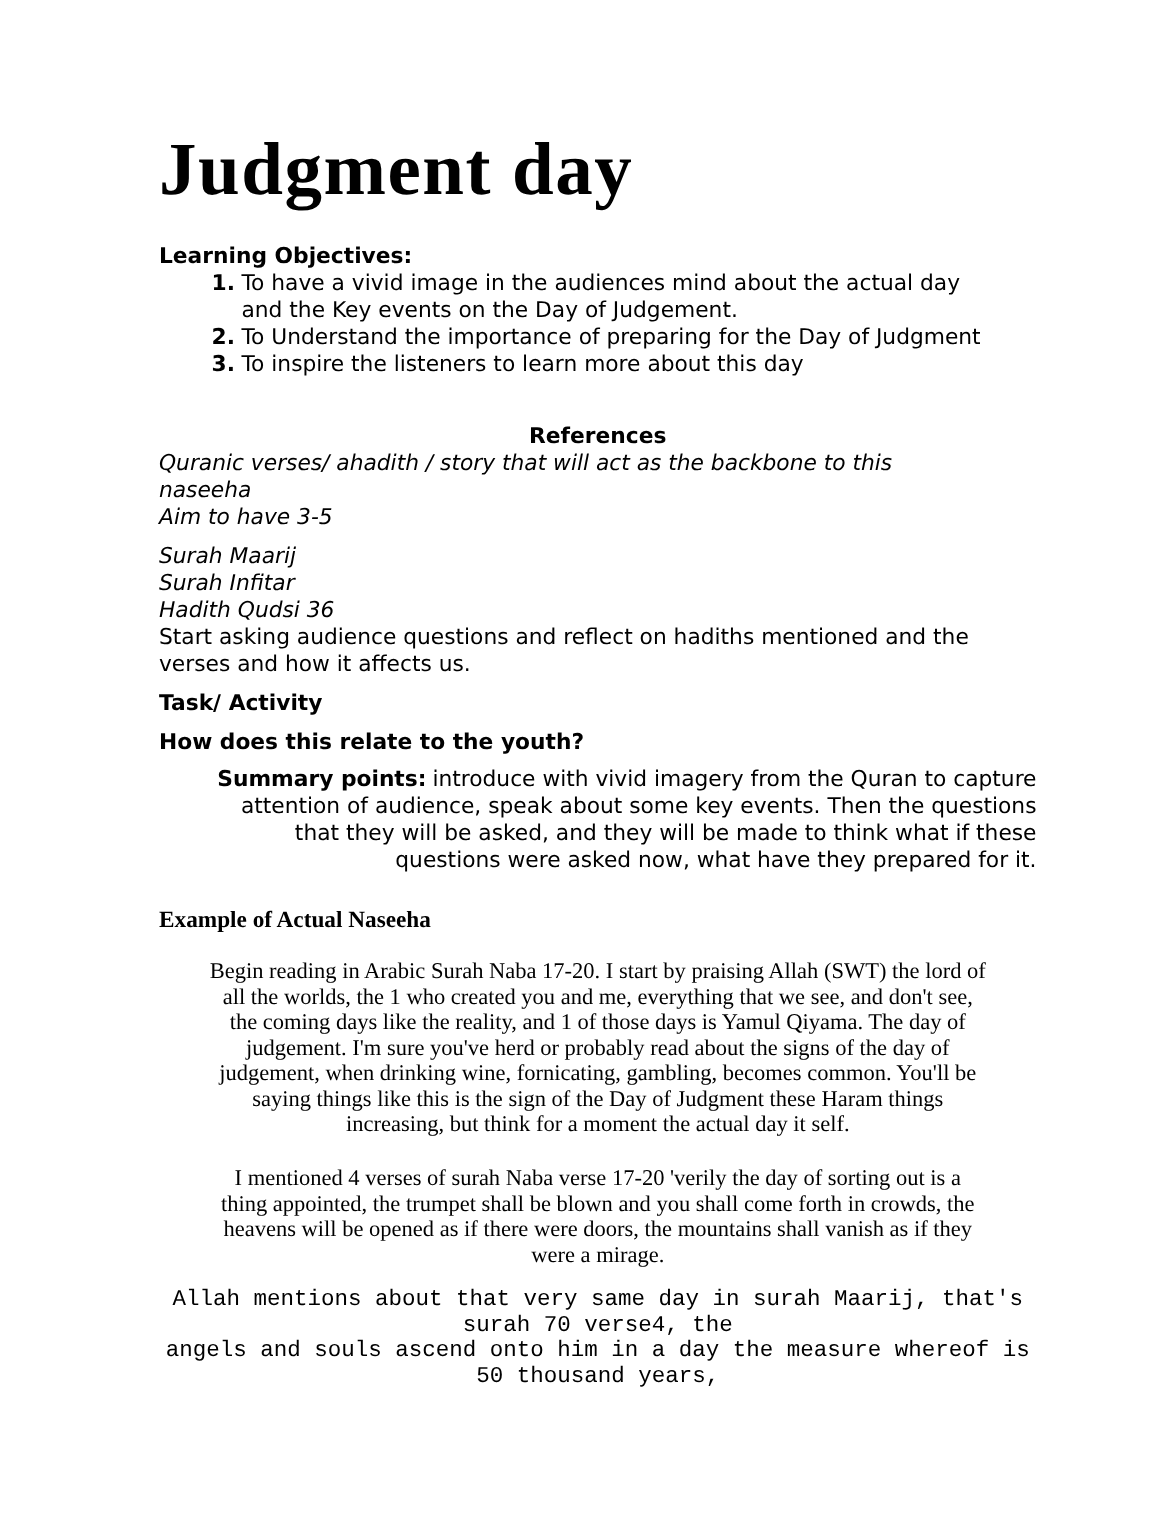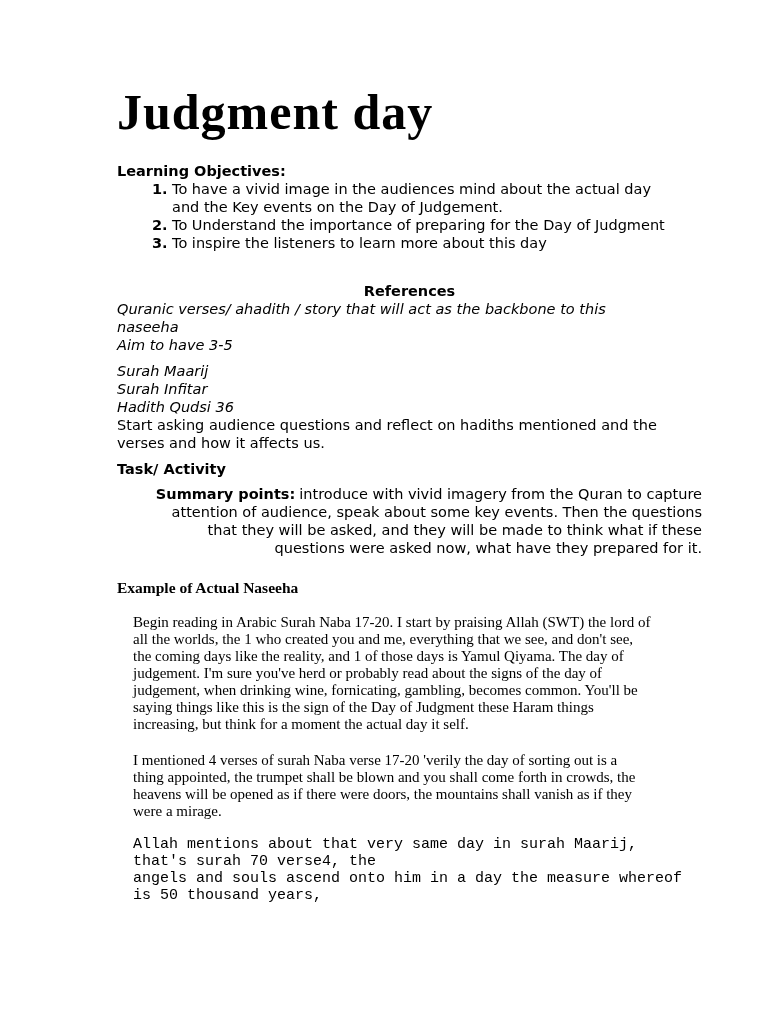--- a/index.html
+++ b/index.html
@@ -10,21 +10,21 @@
     color:#000000;
   }
   .page{
     position:relative;
     width:768px;height:1024px;
     background:#ffffff;
     overflow:hidden;
   }
   .content{
     position:absolute;
-    left:117px;top:0;
+    left:106px;top:0;
     width:585px;
   }
   .pre{white-space:pre-line;}
 
   
   .sans{font-family:"DejaVu Sans","Liberation Sans",sans-serif;font-size:14.5px;line-height:18px;}
   .bold{font-weight:700;}
   .italic{font-style:italic;}
 
   
@@ -54,21 +54,21 @@
   .summary-block{margin-top:7px;text-align:right;}
   .summary-label{margin-right:4px;}
 
   .naseeha-heading{
     margin-top:22px;
     font-family:"Liberation Serif","DejaVu Serif",serif;
     font-weight:700;
     font-size:15.5px;
     line-height:18px;
   }
-  .para{margin:16px;}
+  .para{margin:0;text-align:center;}
   .para-1{margin-top:17px;}
   .para-2{margin-top:19px;}
   .para-3{margin-top:12px;font-family:Liberation Mono, monospace;}
 </style>
 </head>
 <body>
 
 <div class="page">
   <div class="content">
 
@@ -97,20 +97,21 @@
 naseeha
 Aim to have 3-5</div>
     <div class="sans italic pre ref-sources">Surah Maarij
 Surah Infitar
 Hadith Qudsi 36</div>
 
     <div class="sans pre">Start asking audience questions and reflect on hadiths mentioned and the
 verses and how it affects us.</div>
     <div class="sans bold task-heading">Task/ Activity</div>
 
+    <div class="sans bold youth-heading">How does this relate to the youth?</div>
 
     <div class="sans summary-block">
       <b class="summary-label">Summary points:</b><span class="pre">introduce with vivid imagery from the Quran to capture
 attention of audience, speak about some key events. Then the questions
 that they will be asked, and they will be made to think what if these
 questions were asked now, what have they prepared for it.</span>
     </div>
 
     <div class="naseeha-heading">Example of Actual Naseeha</div>
 

